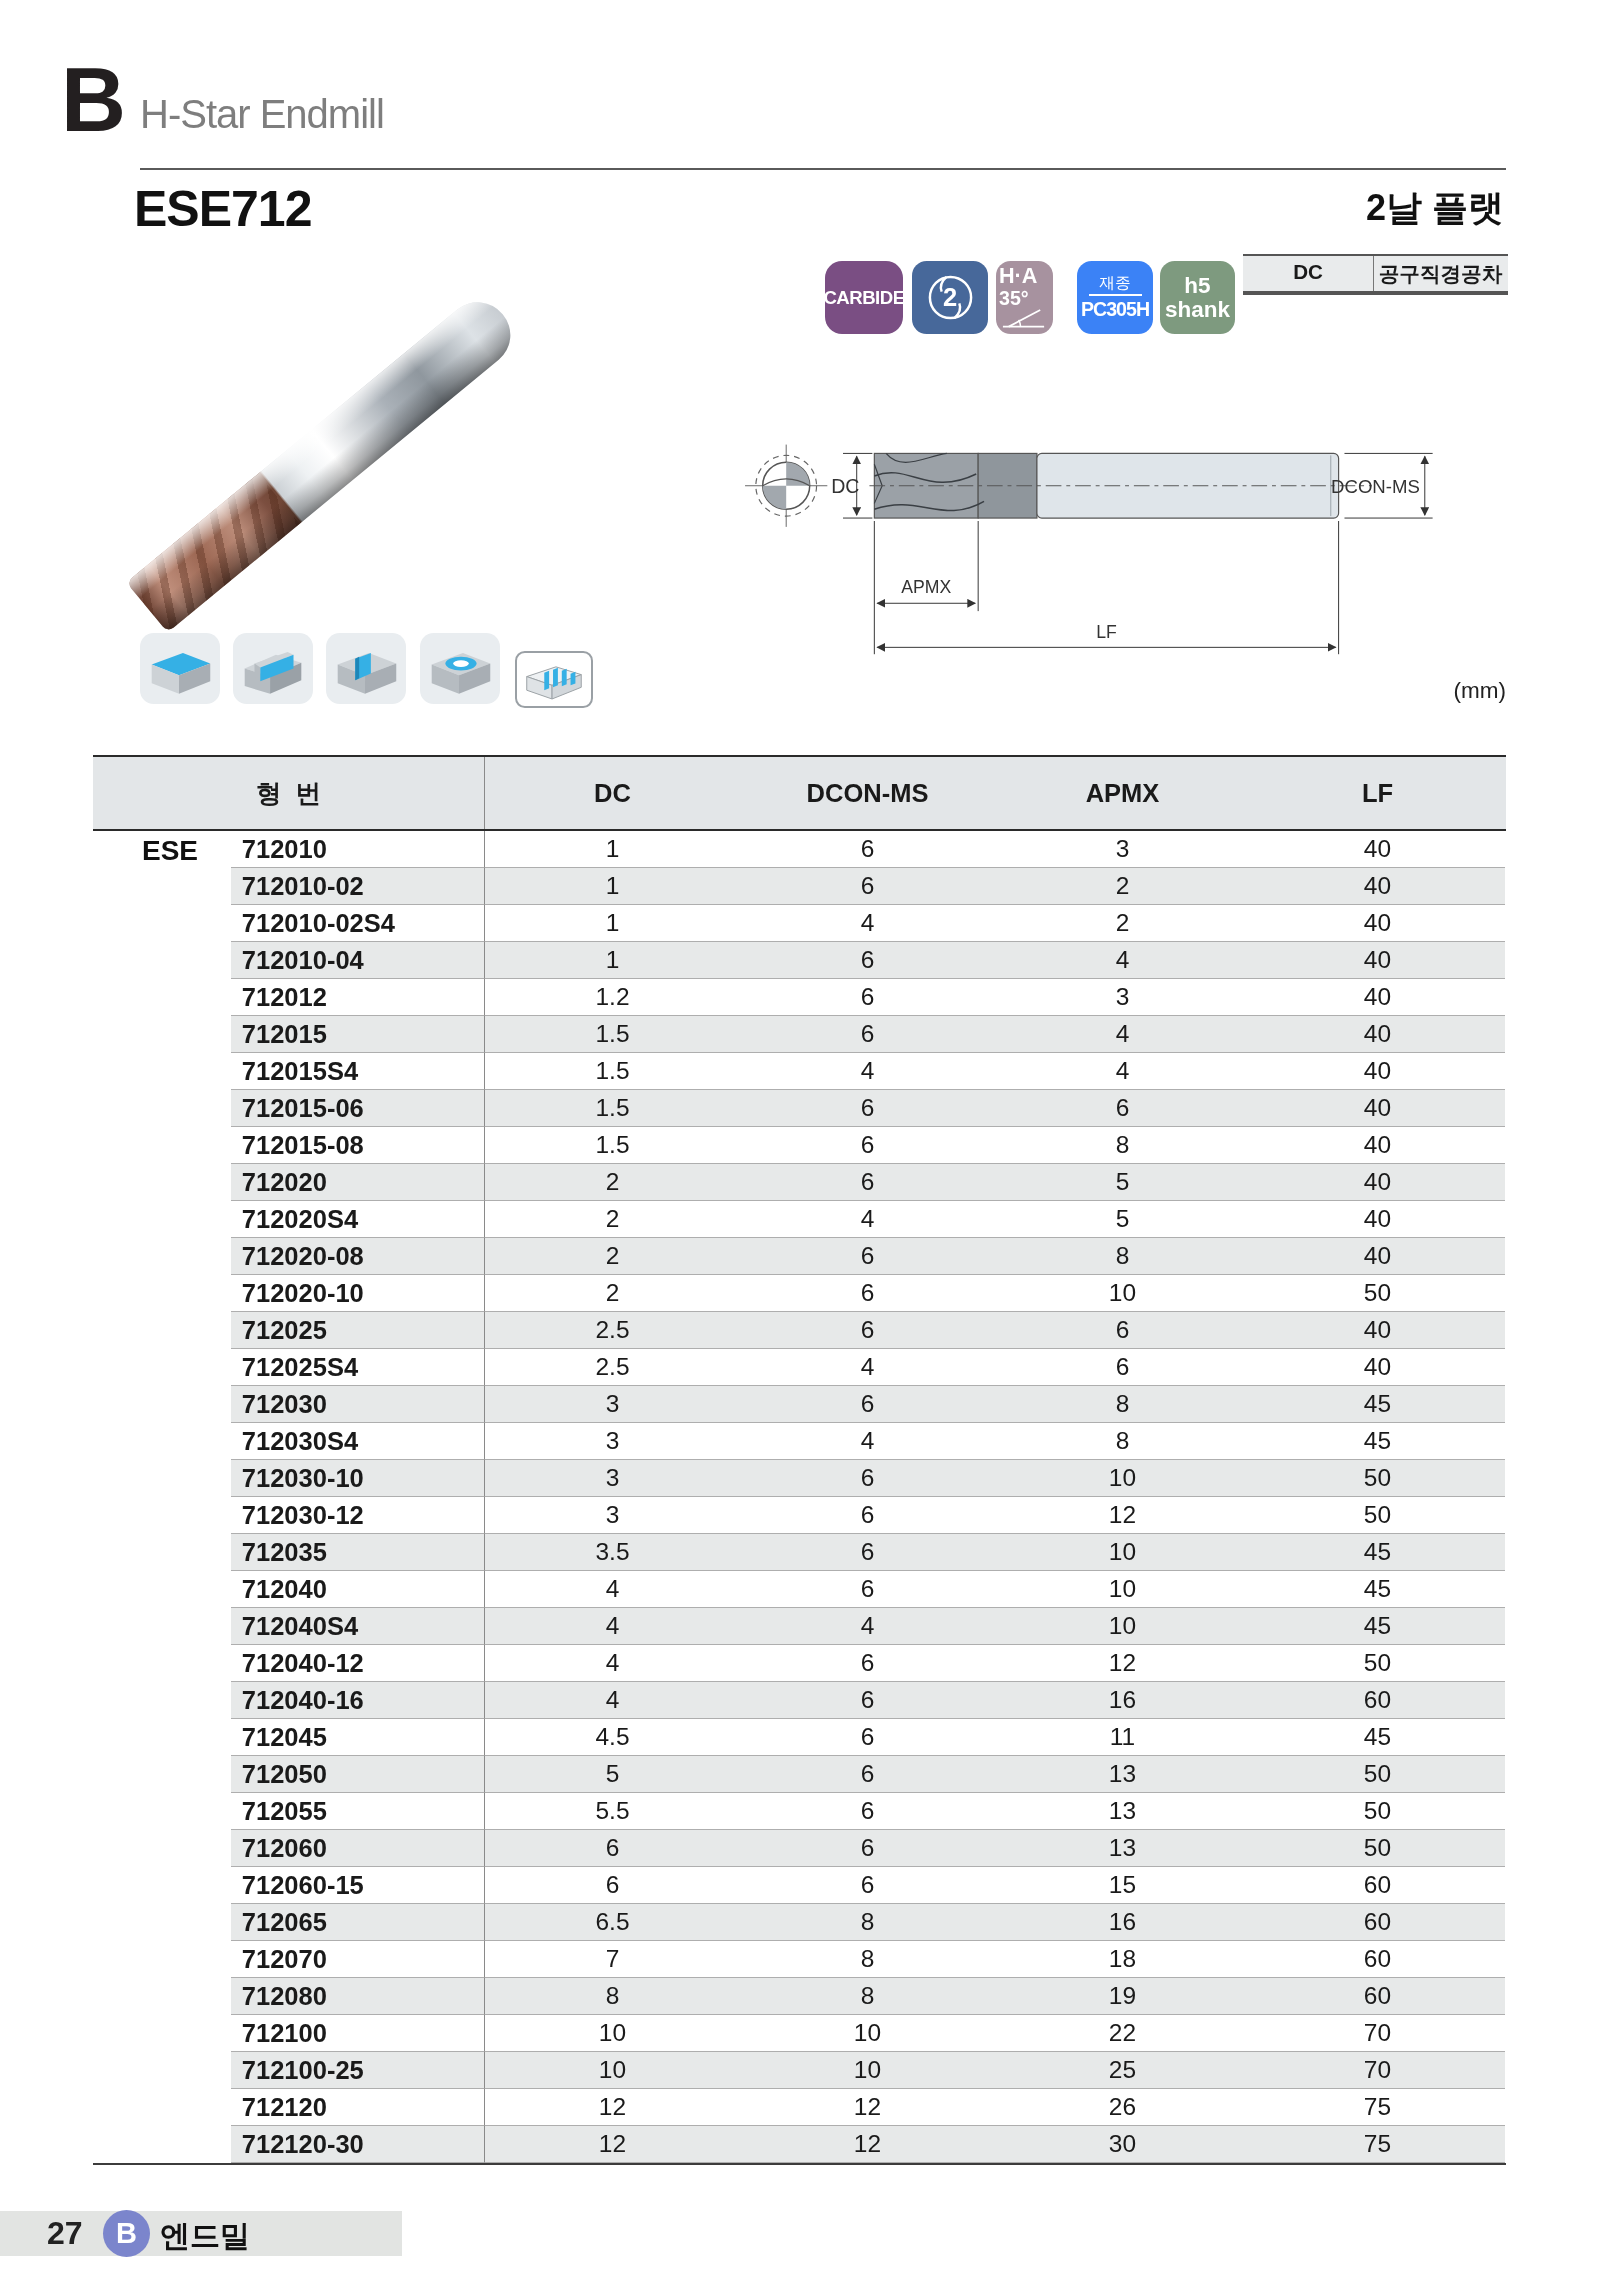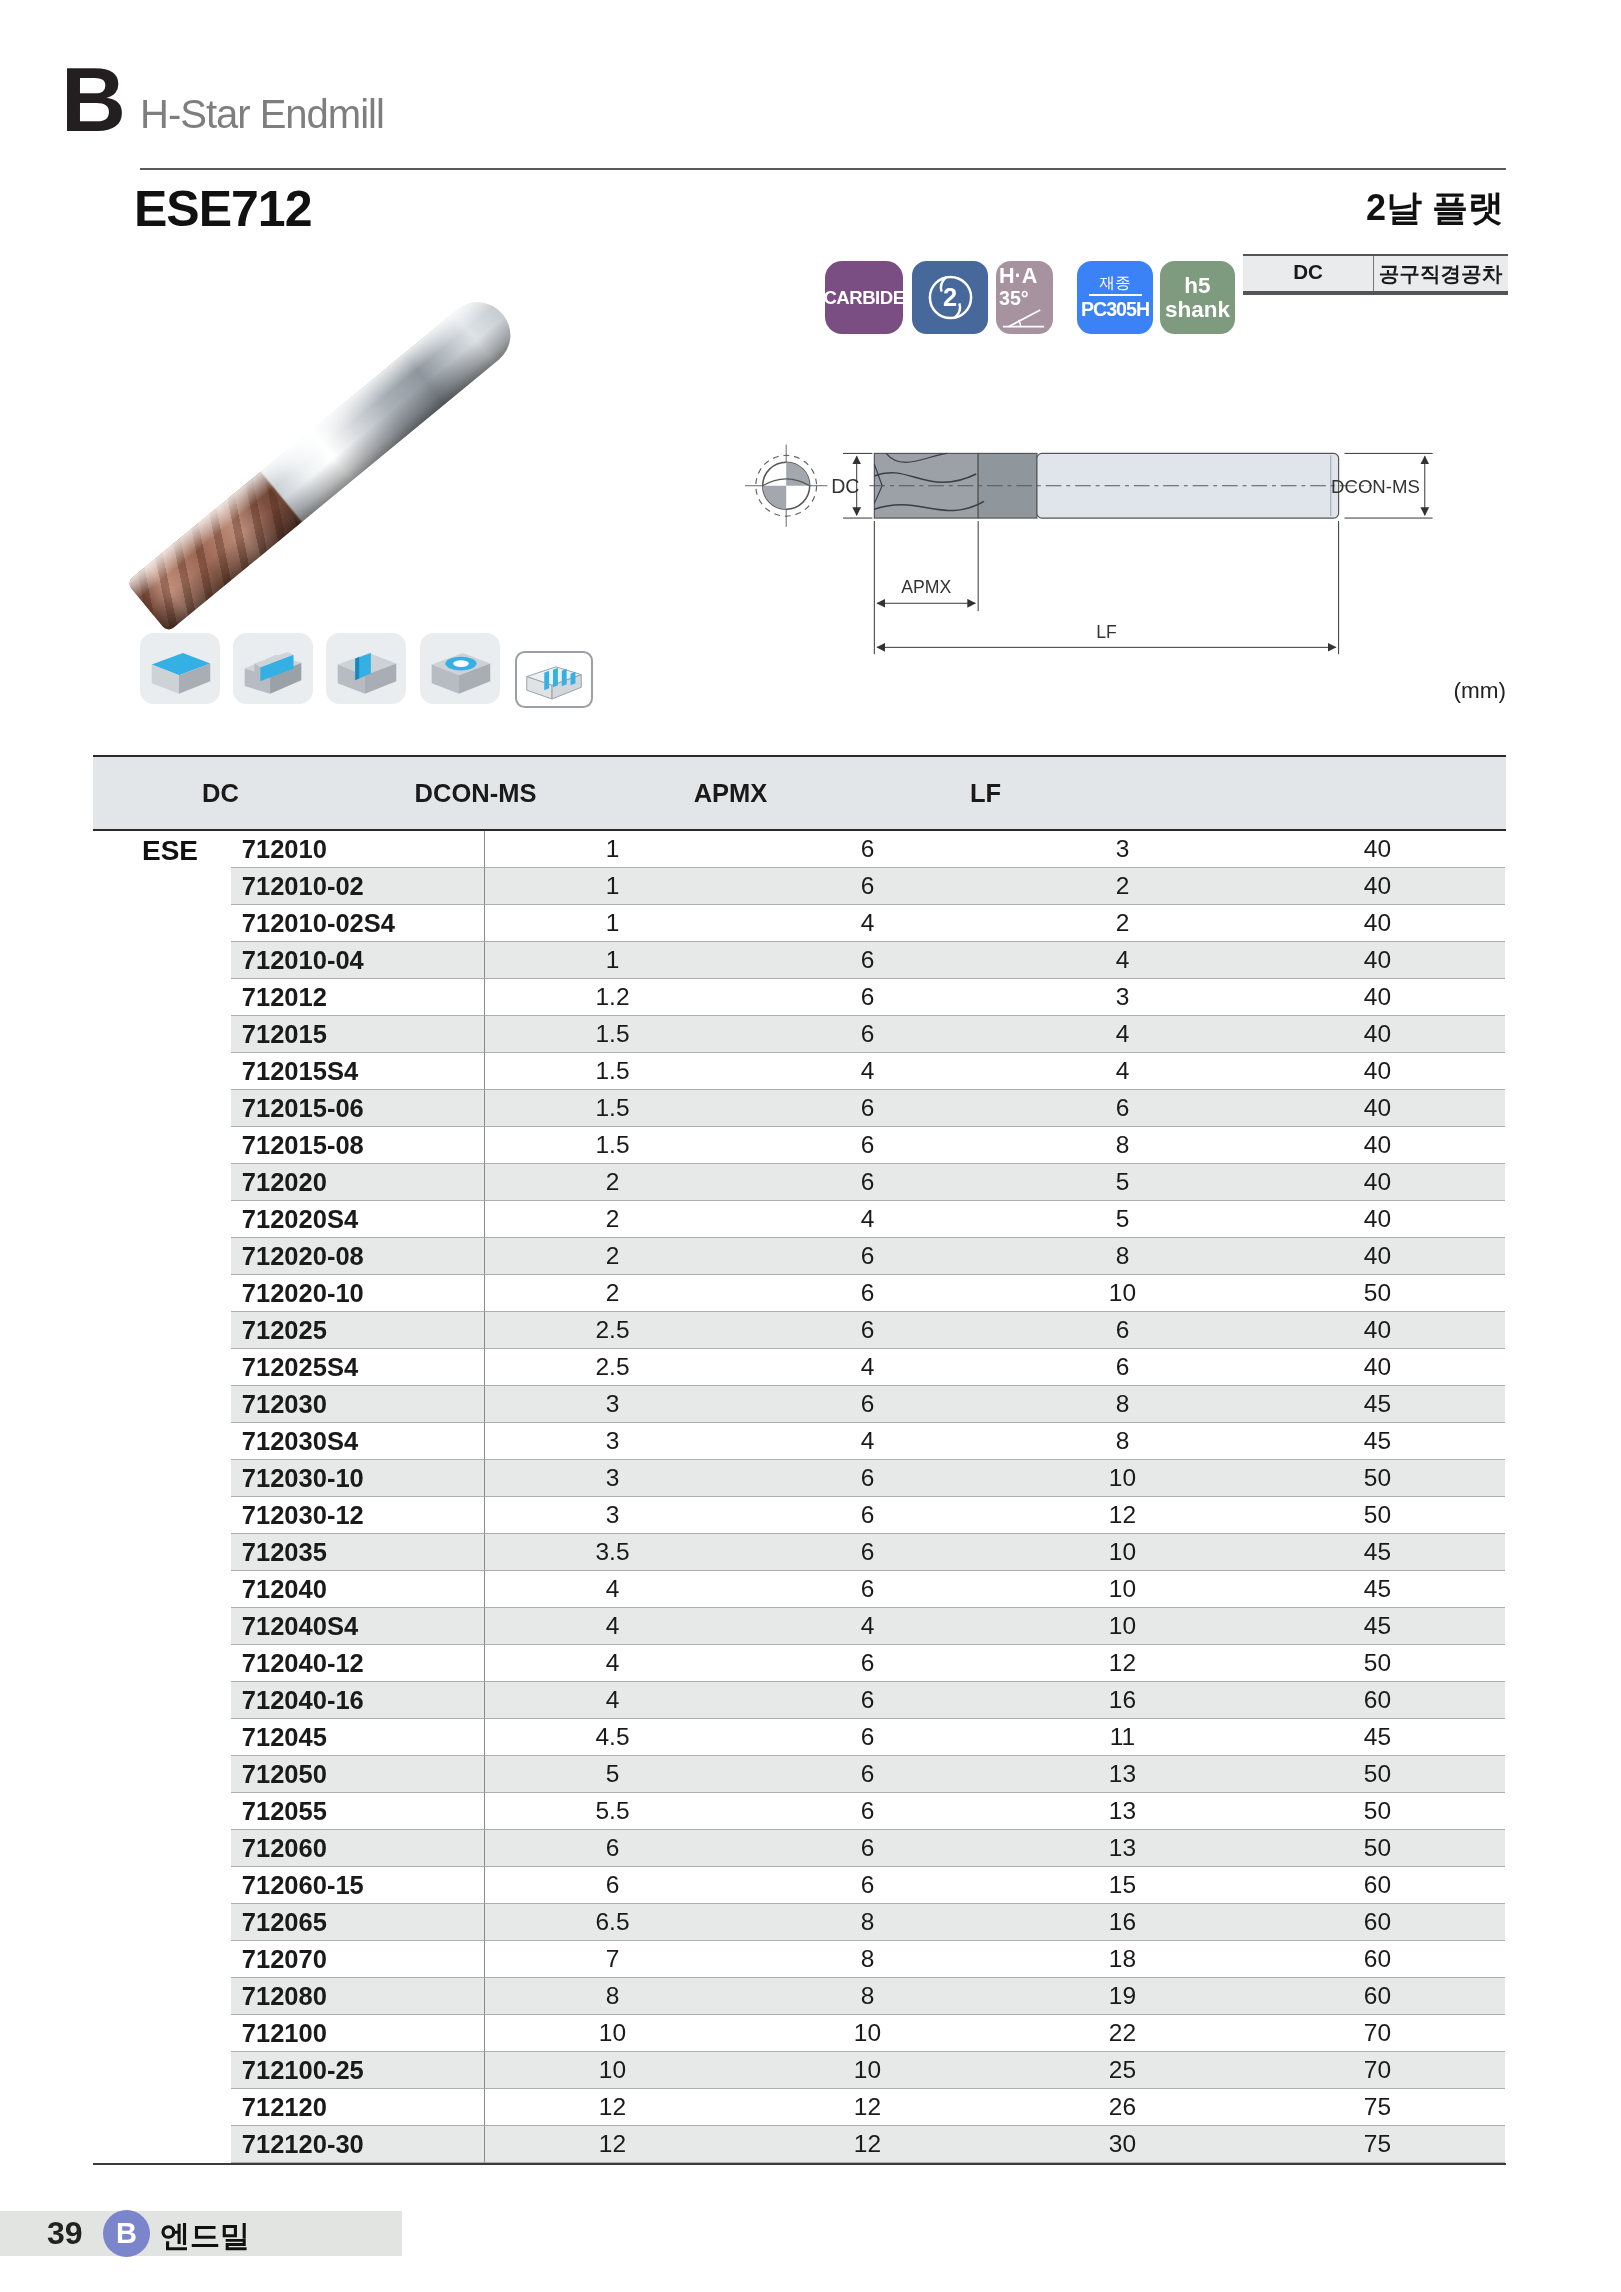--- a/index.html
+++ b/index.html
@@ -240,20 +240,21 @@
       <polygon points="37,17 42,15 42,33 37,35" fill="#35b0e5"></polygon>
       <polygon points="46,18 51,16 51,32 46,34" fill="#35b0e5"></polygon>
       <polygon points="55,21 60,19 60,31 55,33" fill="#35b0e5"></polygon>
     </svg>
   </div>
 
   <div class="mm-note">(mm)</div>
 
   <div class="spec">
     <div class="spec-head">
+      <div class="head-model">형  번</div>
       <div class="col-val">DC</div>
       <div class="col-val">DCON-MS</div>
       <div class="col-val">APMX</div>
       <div class="col-val">LF</div>
     </div>
     <div>
 
         <div class="t-row">
           <div class="cell cell-gutter"></div>
           <div class="cell cell-model">712010</div>
@@ -575,20 +576,20 @@
           <div class="cell cell-val">12</div>
           <div class="cell cell-val">12</div>
           <div class="cell cell-val">30</div>
           <div class="cell cell-val">75</div>
         </div>
       </div>
   </div>
   <div class="series-label">ESE</div>
 
   <div class="footer-bar"></div>
-  <div class="footer-page">39</div>
+  <div class="footer-page">27</div>
   <div class="footer-badge">
     <span>B</span>
   </div>
   <div class="footer-label">엔드밀</div>
 
 </div>
 
 
 </body></html>

